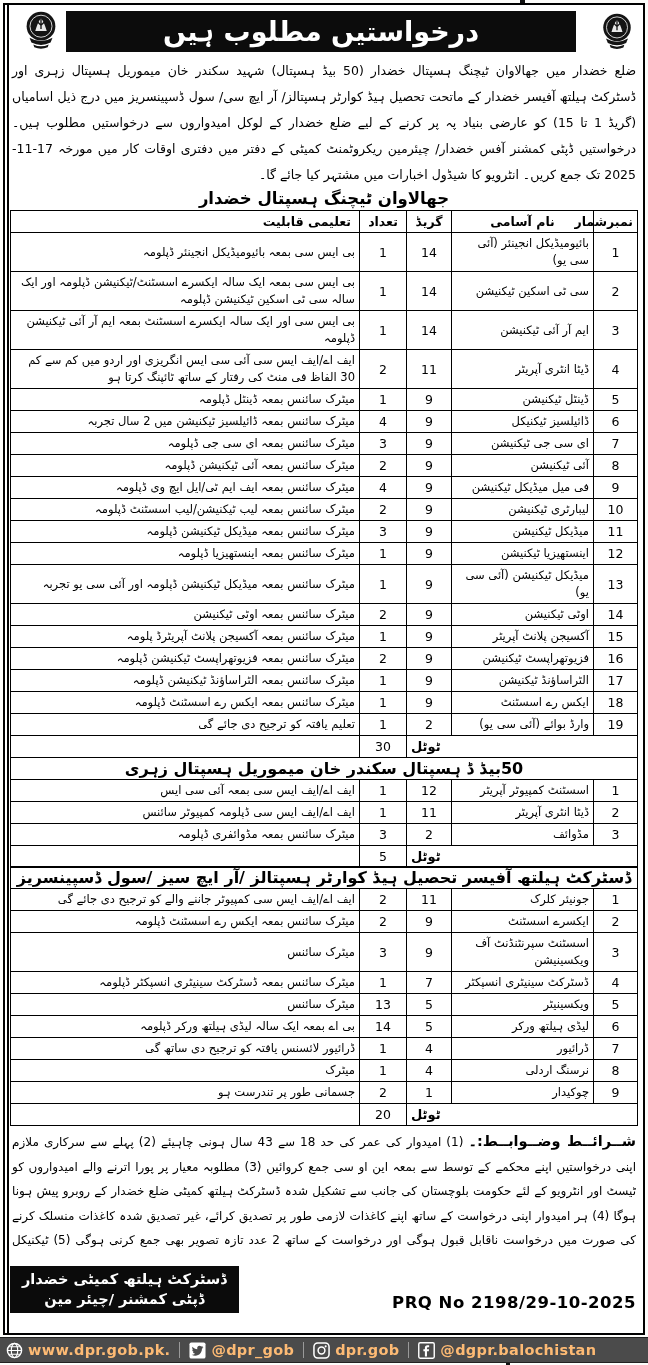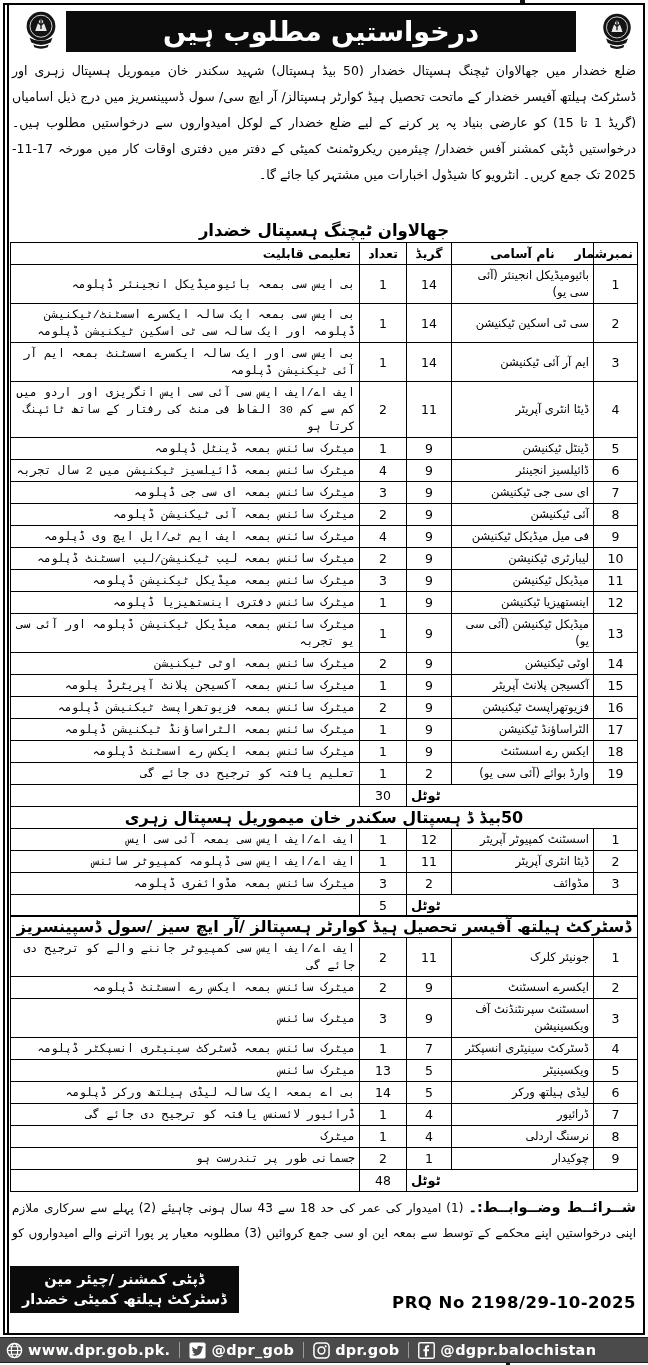--- a/index.html
+++ b/index.html
@@ -38,35 +38,35 @@
   .logo { position:absolute; width:46px; height:46px; }
   .logo-left  { left:8px; top:1px; }
   .logo-right { right:-3px; top:3px; }
 
   
   .intro {
     direction:rtl; text-align:justify; text-align-last:right;
     font-size:12.5px; line-height:26px; padding:1px 2px 0 2px; flex:0 0 auto;
   }
 
-  .sec1-title { text-align:center; font-weight:bold; font-size:16.5px; direction:rtl; padding:1px 0 2px; flex:0 0 auto;margin-top:32px; }
+  .sec1-title { text-align:center; font-weight:bold; font-size:16.5px; direction:rtl; padding:1px 0 2px; flex:0 0 auto; }
 
   
   table.jobs {
     width:100%; border-collapse:collapse; direction:rtl;
     font-size:11.5px; flex:0 0 auto; table-layout:fixed;
   }
   table.jobs + table.jobs { margin-top:-1.5px; }
   table.jobs th, table.jobs td { border:1.5px solid #000; padding:2px 4px; line-height:17px; vertical-align:middle; }
   th.hc { font-weight:bold; font-size:12.5px; text-align:center; padding:3px 2px; }
   th.hc.qual { text-align:right; padding-right:8px; }
   td.c { text-align:center; }
   td.num { text-align:center; font-family:"DejaVu Sans", sans-serif; font-size:12.5px; direction:ltr; }
   td.name { text-align:right; }
-  td.qual { text-align:right;font-family:Liberation Mono, monospace; }
+  td.qual { text-align:right; }
   col.w-sn   { width:44px; }
   col.w-name { width:142px; }
   col.w-gr   { width:45px; }
   col.w-ct   { width:47px; }
   th.sec-head {
     font-size:16px; font-weight:bold; text-align:center; padding:3px 10px; direction:rtl;
   }
   td.total-label { text-align:left; font-weight:bold; font-size:13px; padding-left:8px; }
   tr.total-row td { padding:2px 4px; }
 
@@ -83,21 +83,21 @@
   .sig-box {
     background:#0b0b0b; color:#fff; direction:rtl; text-align:center;
     font-weight:bold; font-size:14.5px; line-height:20px;
     padding:3px 12px 4px; min-width:208px;
   }
   .prq { font-weight:bold; font-size:16.5px; letter-spacing:.5px; padding:0 2px 1px 0; font-family:"DejaVu Sans", sans-serif;margin-top:42px; }
 
   
   .footer-bar {
     position:absolute; left:0; right:0; bottom:2px; height:26px;
-    background:#4b4b4b; color:#ffffff;
+    background:#4b4b4b; color:#fdba74;
     display:flex; align-items:center; gap:6px; padding:0 6px;
     font-weight:bold; font-size:14.5px; letter-spacing:.3px;
     border-top:1px solid #222; border-bottom:1px solid #222;
   }
   .f-item { display:flex; align-items:center; gap:5px; white-space:nowrap; }
   .f-sep { width:1px; height:16px; background:#9a9a9a; margin:0 3px; }
   .f-ic { display:inline-flex; }
 </style>
 </head>
 <body>
@@ -190,21 +190,21 @@
           <tr>
             <td class="c num">5</td>
             <td class="name">ڈینٹل ٹیکنیشن</td>
             <td class="num">9</td>
             <td class="num">1</td>
             <td class="qual">میٹرک سائنس بمعہ ڈینٹل ڈپلومہ</td>
           </tr>
 
           <tr>
             <td class="c num">6</td>
-            <td class="name">ڈائیلسیز انجینئر</td>
+            <td class="name">ڈائیلسیز ٹیکنیکل</td>
             <td class="num">9</td>
             <td class="num">4</td>
             <td class="qual">میٹرک سائنس بمعہ ڈائیلسیز ٹیکنیشن میں 2 سال تجربہ</td>
           </tr>
 
           <tr>
             <td class="c num">7</td>
             <td class="name">ای سی جی ٹیکنیشن</td>
             <td class="num">9</td>
             <td class="num">3</td>
@@ -241,21 +241,21 @@
             <td class="num">9</td>
             <td class="num">3</td>
             <td class="qual">میٹرک سائنس بمعہ میڈیکل ٹیکنیشن ڈپلومہ</td>
           </tr>
 
           <tr>
             <td class="c num">12</td>
             <td class="name">اینستھیزیا ٹیکنیشن</td>
             <td class="num">9</td>
             <td class="num">1</td>
-            <td class="qual">میٹرک سائنس دفتری اینستھیزیا ڈپلومہ</td>
+            <td class="qual">میٹرک سائنس بمعہ اینستھیزیا ڈپلومہ</td>
           </tr>
 
           <tr>
             <td class="c num">13</td>
             <td class="name">میڈیکل ٹیکنیشن (آئی سی یو)</td>
             <td class="num">9</td>
             <td class="num">1</td>
             <td class="qual">میٹرک سائنس بمعہ میڈیکل ٹیکنیشن ڈپلومہ اور آئی سی یو تجربہ</td>
           </tr>
 
@@ -425,21 +425,21 @@
             <td class="num">5</td>
             <td class="num">14</td>
             <td class="qual">بی اے بمعہ ایک سالہ لیڈی ہیلتھ ورکر ڈپلومہ</td>
           </tr>
 
           <tr>
             <td class="c num">7</td>
             <td class="name">ڈرائیور</td>
             <td class="num">4</td>
             <td class="num">1</td>
-            <td class="qual">ڈرائیور لائسنس یافتہ کو ترجیح دی جائے گی</td>
+            <td class="qual">ڈرائیور لائسنس یافتہ کو ترجیح دی ساتھ گی</td>
           </tr>
 
           <tr>
             <td class="c num">8</td>
             <td class="name">نرسنگ اردلی</td>
             <td class="num">4</td>
             <td class="num">1</td>
             <td class="qual">میٹرک</td>
           </tr>
 
@@ -447,35 +447,35 @@
             <td class="c num">9</td>
             <td class="name">چوکیدار</td>
             <td class="num">1</td>
             <td class="num">2</td>
             <td class="qual">جسمانی طور پر تندرست ہو</td>
           </tr>
         </tbody>
       <tfoot>
         <tr class="total-row">
           <td colspan="3" class="total-label">ٹوٹل</td>
-          <td class="num">48</td>
+          <td class="num">20</td>
           <td></td>
         </tr>
       </tfoot>
     </table>
 
     <p class="terms">
       <span class="terms-head">شــرائــط وضــوابــط:۔</span>
       <span>(1) امیدوار کی عمر کی حد 18 سے 43 سال ہونی چاہیئے (2) پہلے سے سرکاری ملازم اپنی درخواستیں اپنے محکمے کے توسط سے بمعہ این او سی جمع کروائیں (3) مطلوبہ معیار پر پورا اترنے والے امیدواروں کو ٹیسٹ اور انٹرویو کے لئے حکومت بلوچستان کی جانب سے تشکیل شدہ ڈسٹرکٹ ہیلتھ کمیٹی ضلع خضدار کے روبرو پیش ہونا ہوگا (4) ہر امیدوار اپنی درخواست کے ساتھ اپنے کاغذات لازمی طور پر تصدیق کرائے، غیر تصدیق شدہ کاغذات منسلک کرنے کی صورت میں درخواست ناقابل قبول ہوگی اور درخواست کے ساتھ 2 عدد تازہ تصویر بھی جمع کرنی ہوگی (5) ٹیکنیکل آسامیوں پر درخواست جمع کرنے سے پہلے امیدواروں کو ڈپلومہ متعلقہ ادارے سے تصدیق کرانا لازمی ہوگا (6) نیز مشتہر شدہ آسامیوں میں کمی بیشی ہوسکتی ہے (7) اس اشتہار میں موجود خالی پوسٹوں کے لئے جن امیدواروں نے پہلے درخواستیں جمع کی ہیں وہ دوبارہ جمع کرنے کی زحمت نہ کریں (8) حکومت پاکستان کے احکامات کے تحت معذور امیدواروں، غیر مسلم اور خواتین کے لئے کوٹہ مختص ہے۔</span>
     </p>
 
     <div class="ad-bottom">
       <div class="sig-box">
+        <div>ڈسٹرکٹ ہیلتھ کمیٹی خضدار</div>
         <div>ڈپٹی کمشنر /چیئر مین</div>
-        <div>ڈسٹرکٹ ہیلتھ کمیٹی خضدار</div>
       </div>
       <div class="prq">PRQ No 2198/29-10-2025</div>
     </div>
   </div>
 
   <div class="footer-bar">
     <span class="f-item">
       <span class="f-ic">
         <svg width="17" height="17" viewBox="0 0 18 18">
           <circle cx="9" cy="9" r="7.5" fill="none" stroke="#fff" stroke-width="1.5"></circle>

